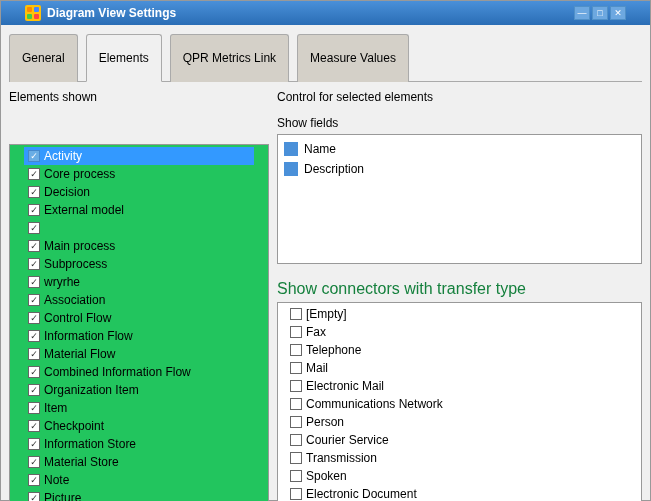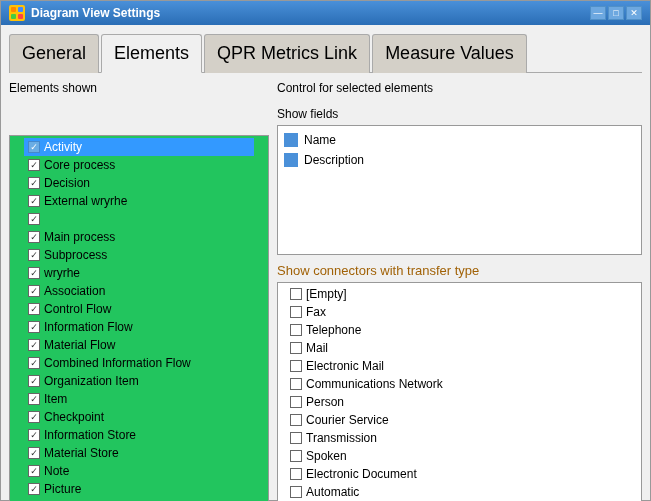--- a/index.html
+++ b/index.html
@@ -18,21 +18,21 @@
       height: 501px;
       background: #f0f0f0;
       border: 1px solid #999;
       box-shadow: 2px 2px 6px rgba(0,0,0,0.3);
       display: flex;
       flex-direction: column;
     }
     .title-bar {
       background: linear-gradient(to bottom, #4a90d9 0%, #2a6db5 100%);
       color: white;
-      padding: 4px 8px;
+      padding: 4px 24px;
       display: flex;
       align-items: center;
       justify-content: space-between;
       height: 26px;
     }
     .title-bar-left {
       display: flex;
       align-items: center;
       gap: 6px;
     }
@@ -71,27 +71,27 @@
       display: flex;
       flex-direction: column;
       padding: 8px;
     }
     .tabs {
       display: flex;
       border-bottom: 1px solid #aaa;
       margin-bottom: 8px;
     }
     .tab {
-      padding: 8px 12px;
+      padding: 16px 12px;
       border: 1px solid #aaa;
       border-bottom: none;
       background: #d4d0c8;
       cursor: pointer;
-      font-size: 18px;
-      margin-right: 2px;
+      font-size: 12px;
+      margin-right: 8px;
       border-radius: 3px 3px 0 0;
       position: relative;
       top: 1px;
     }
     .tab.active {
       background: #f0f0f0;
       border-bottom: 1px solid #f0f0f0;
       z-index: 1;
     }
     .main-area {
@@ -175,23 +175,24 @@
       height: 20px;
     }
     .field-icon {
       width: 14px;
       height: 14px;
       background: #4a90d9;
       margin-right: 6px;
       flex-shrink: 0;
     }
     .connectors-label {
-      font-size: 13px;
-      color: #a16207;
+      font-size: 16px;
+      color: #15803d;
       margin-bottom: 4px;
+      margin-top: 8px;
     }
     .connectors-box {
       border: 1px solid #999;
       background: white;
       flex: 1;
       overflow-y: scroll;
       padding: 2px 0;
     }
     .connector-item {
       display: flex;
@@ -288,21 +289,21 @@
             <div class="list-item">
               <div class="checkbox checked"></div>
               <span>Core process</span>
             </div>
             <div class="list-item">
               <div class="checkbox checked"></div>
               <span>Decision</span>
             </div>
             <div class="list-item">
               <div class="checkbox checked"></div>
-              <span>External wryrhe</span>
+              <span>External model</span>
             </div>
             <div class="list-item">
               <div class="checkbox checked"></div>
             </div>
             <div class="list-item">
               <div class="checkbox checked"></div>
               <span>Main process</span>
             </div>
             <div class="list-item">
               <div class="checkbox checked"></div>

